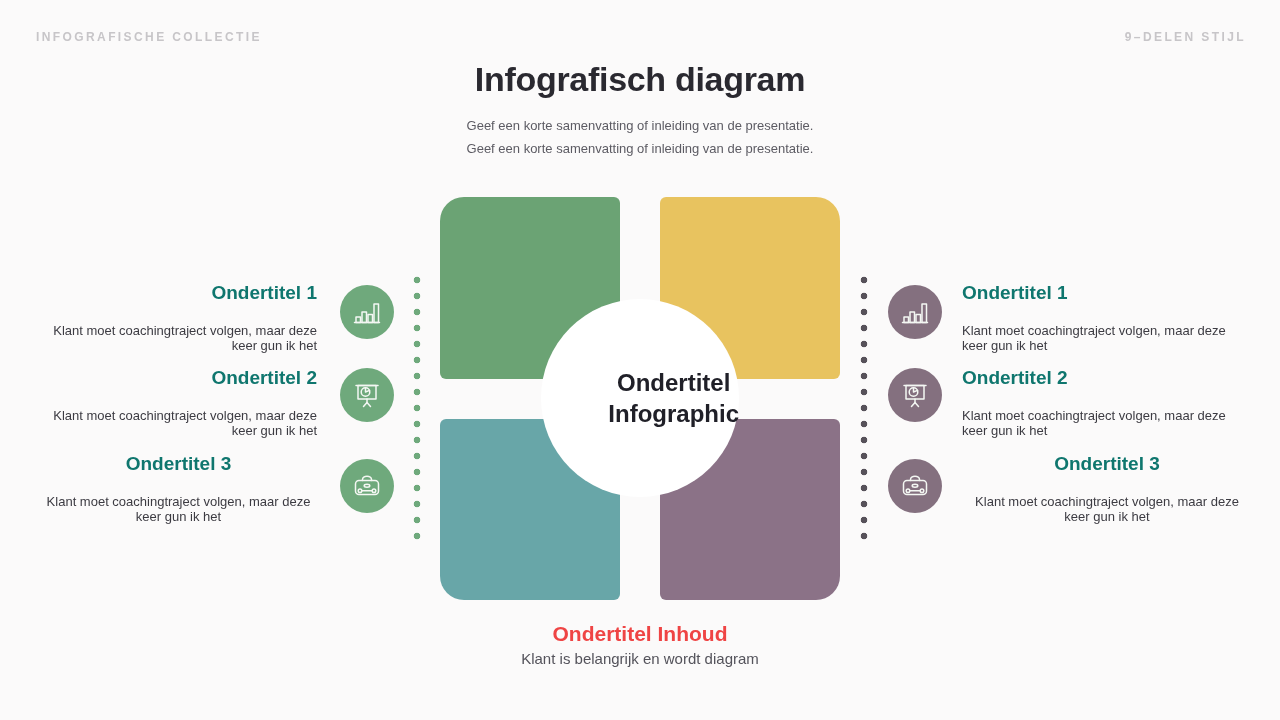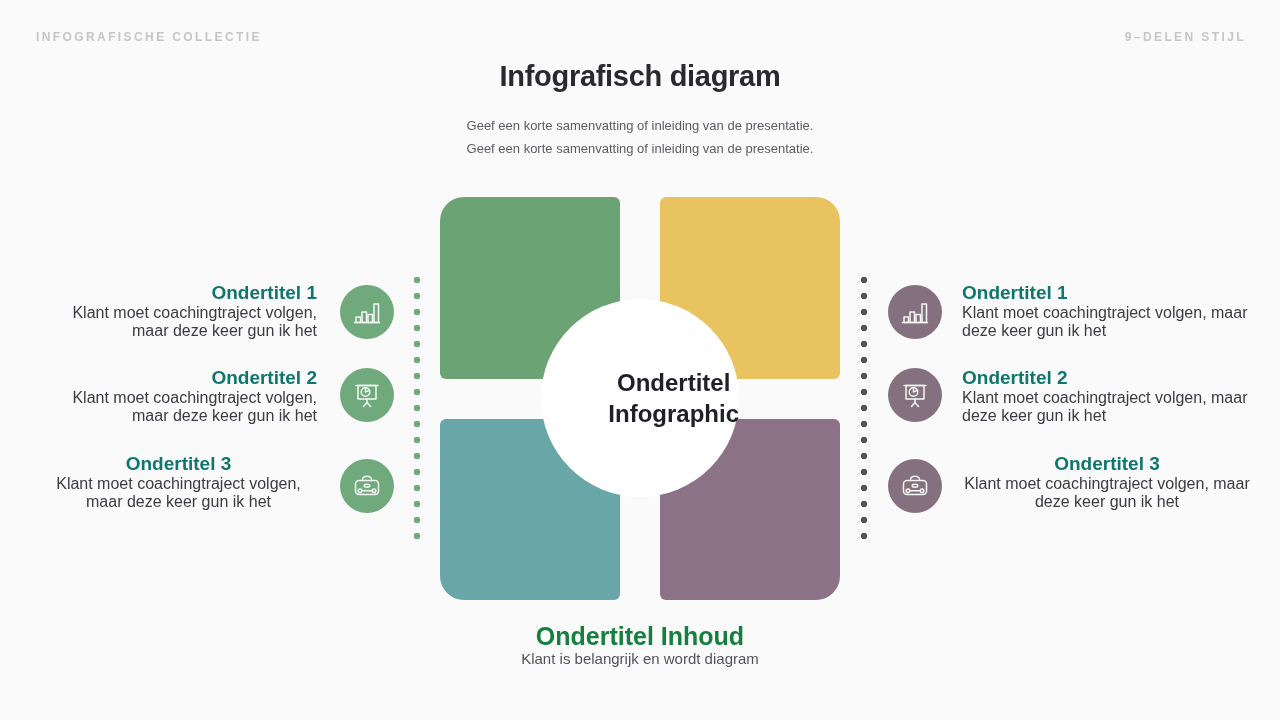--- a/index.html
+++ b/index.html
@@ -20,21 +20,21 @@
     letter-spacing: 2.4px;
     color: #c7c5c8;
   }
   .corner-left  { left: 36px; }
   .corner-right { right: 34px; }
 
   
   .page-title {
     position: absolute; left: 0; top: 60px; width: 1280px;
     text-align: center;
-    font-size: 29px; font-weight: 800; letter-spacing: -0.3px;
+    font-size: 34px; font-weight: 800; letter-spacing: -0.3px;
     color: #2a2930;
   }
   .page-subtitle {
     position: absolute; left: 0; top: 115px; width: 1280px;
     text-align: center;
     font-size: 13px; line-height: 22.5px;
     color: #5c5b63;
   }
 
   
@@ -70,21 +70,21 @@
     background-position: center top;
     background-repeat: repeat-y;
     background-size: 8px 16px;
   }
   .dots-left  { left: 413px; background-image: radial-gradient(circle, #6FA97C 3.1px, rgba(111,169,124,0) 3.6px); }
   .dots-right { left: 860px; background-image: radial-gradient(circle, #57525A 3.1px, rgba(87,82,90,0) 3.6px); }
 
   
   .item-text { position: absolute; }
   .item-title { font-size: 19px; font-weight: 800; color: #0f766e; }
-  .item-desc  { font-size: 16px; color: #3c3b42; }
+  .item-desc  { font-size: 13px; color: #3c3b42; margin-top: 19px; }
 
   .left-text  { left: 40px;  width: 277px; text-align: right; }
   .right-text { left: 962px; width: 290px; text-align: left; }
   .text-row-1 { top: 282px; }
   .text-row-2 { top: 367px; }
   .text-row-3 { top: 453px; text-align: center; }
 
   .icon-circle {
     position: absolute;
     width: 54px; height: 54px; border-radius: 50%;
@@ -97,21 +97,21 @@
   .icon-row-3 { top: 459px; }
   .icon-circle svg { width: 36px; height: 36px; }
   .icon-circle svg * {
     fill: none; stroke: #f4f7f3; stroke-width: 1.5;
     stroke-linecap: round; stroke-linejoin: round;
   }
 
   
   .footer-title {
     position: absolute; left: 340px; top: 622px; width: 600px;
-    text-align: center; font-size: 25px; font-weight: 800; color: #15803d;
+    text-align: center; font-size: 21px; font-weight: 800; color: #ef4444;
   }
   .footer-subtitle {
     position: absolute; left: 340px; top: 650px; width: 600px;
     text-align: center; font-size: 15px; color: #54535b;
   }
 </style>
 </head>
 <body>
 
 <div class="corner-label corner-left">INFOGRAFISCHE COLLECTIE</div>

